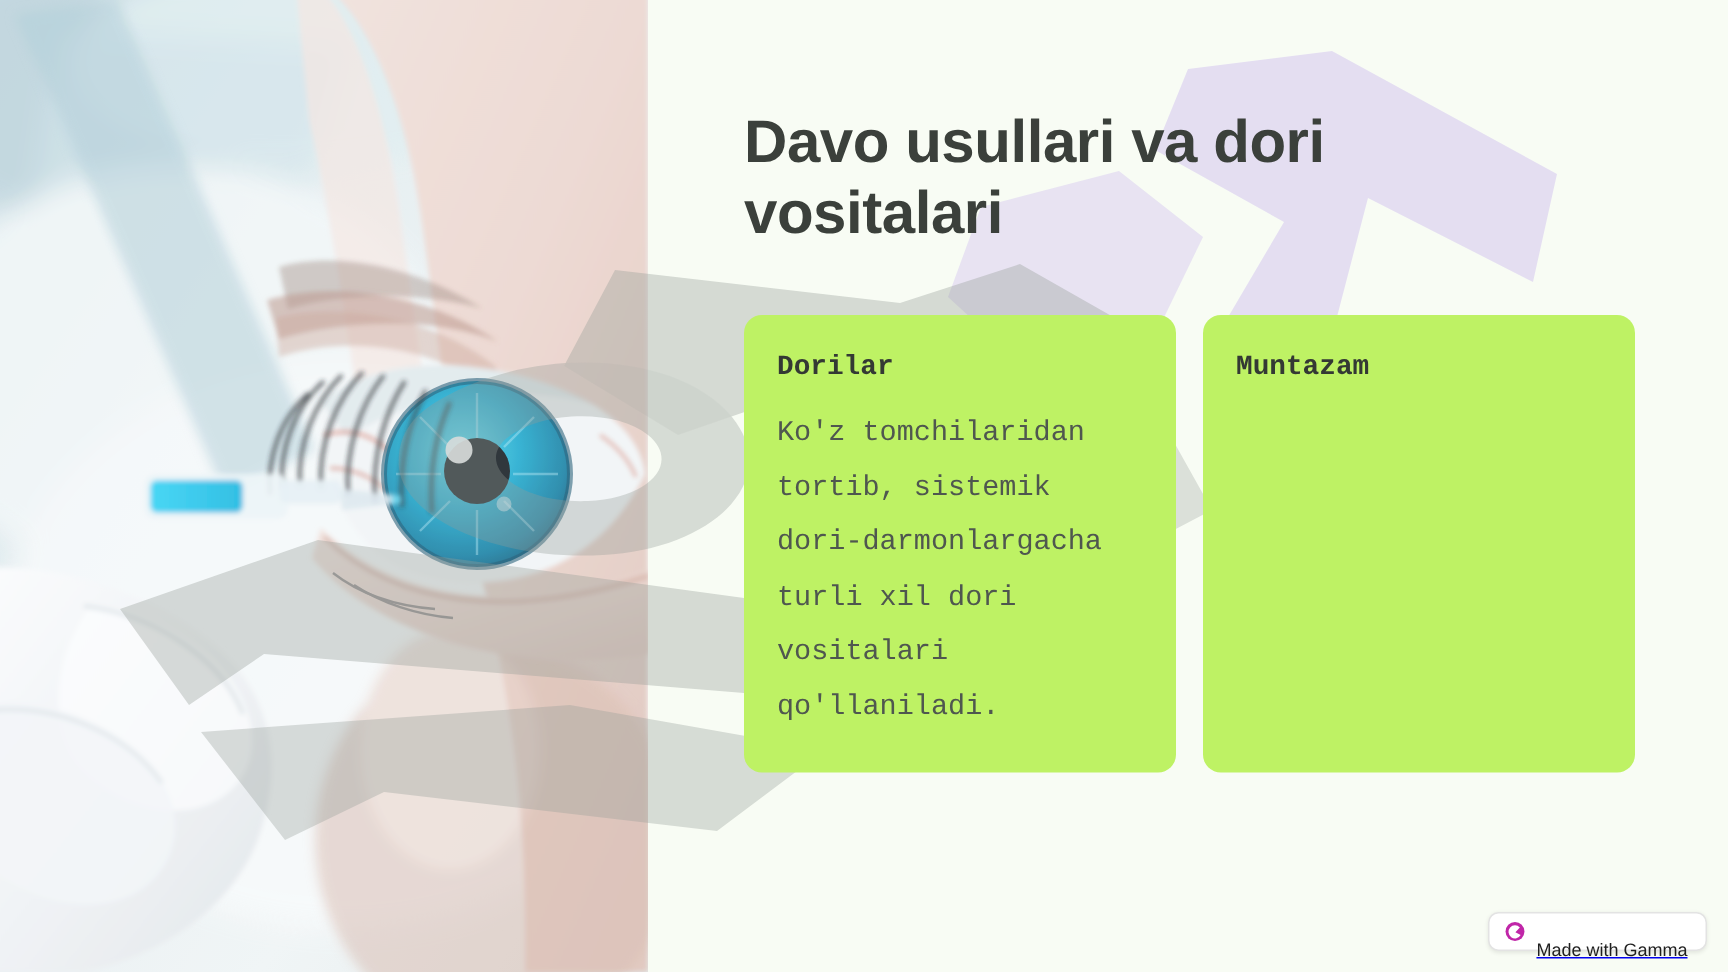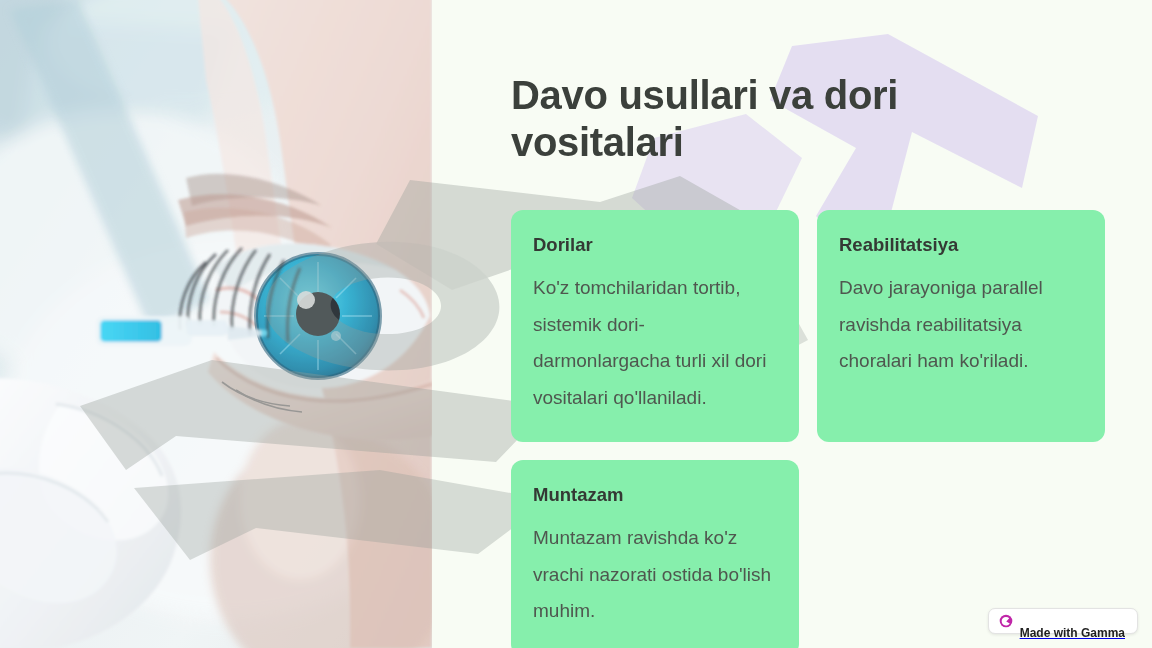--- a/index.html
+++ b/index.html
@@ -41,21 +41,21 @@
   #wm-gray {
     left:80px; top:170px;
     width:740px; height:420px;
     opacity:.42;
   }
   .wm svg { display:block; width:100%; height:100%; }
 
   
   #content {
     position:absolute;
-    left:447px; top:0;
+    left:432px; top:0;
     width:648px; height:648px;padding-left:35px;
   }
 
   #page-title {
     position:absolute;
     left:64px; top:72px;
     width:530px;
     font-size:40px;
     line-height:1.18;
     font-weight:bold;
@@ -69,24 +69,25 @@
     left:64px; top:210px;
     width:594px;
     display:grid;
     grid-template-columns:1fr 1fr;
     grid-template-rows:auto auto;
     column-gap:18px;
     row-gap:18px;
   }
 
   .card {
-    background:#86efac;
+    background:#bef264;
     border-radius:12px;
     padding:24px 22px 26px 22px;
     min-height:182px;
+    font-family:Liberation Mono, monospace;
   }
 
   .card-title {
     font-size:18.5px;
     font-weight:bold;
     color:#343934;
     margin-bottom:14px;
     line-height:1.2;
   }
 
@@ -105,21 +106,21 @@
     align-items:center;
     gap:7px;
     padding:0 12px 0 10px;
     background:#ffffff;
     border:1px solid #e3e3e3;
     border-radius:7px;
     box-shadow:0 1px 3px rgba(0,0,0,.09);
   }
   #gamma-label {
     font-size:12px;
-    font-weight:bold;
+    font-weight:normal;
     color:#1f1f1f;
     white-space:nowrap;
     margin-top:24px;
   }
   #gamma-icon { width:14px; height:14px; display:block; }
 </style>
 </head>
 <body>
 
 <div id="slide">
@@ -302,28 +303,23 @@
     <h1 id="page-title">Davo usullari va dori vositalari</h1>
 
     <div id="card-grid">
 
       <div class="card">
         <div class="card-title">Dorilar</div>
         <div class="card-body">Ko'z tomchilaridan tortib, sistemik dori-darmonlargacha turli xil dori vositalari qo'llaniladi.</div>
       </div>
 
 
-      <div class="card">
-        <div class="card-title">Reabilitatsiya</div>
-        <div class="card-body">Davo jarayoniga parallel ravishda reabilitatsiya choralari ham ko'riladi.</div>
-      </div>
 
       <div class="card">
         <div class="card-title">Muntazam</div>
-        <div class="card-body">Muntazam ravishda ko'z vrachi nazorati ostida bo'lish muhim.</div>
       </div>
 
     </div>
   </div>
 
   <a id="gamma-badge" href="#">
     <svg id="gamma-icon" viewBox="0 0 20 20" aria-hidden="true">
       <circle cx="10" cy="10" r="9" fill="#c026a8"></circle>
       <path d="M14.6 6.2 A6.2 6.2 0 1 0 15.4 13.4 L10.4 10.6 Z" fill="#ffffff"></path>
     </svg>

